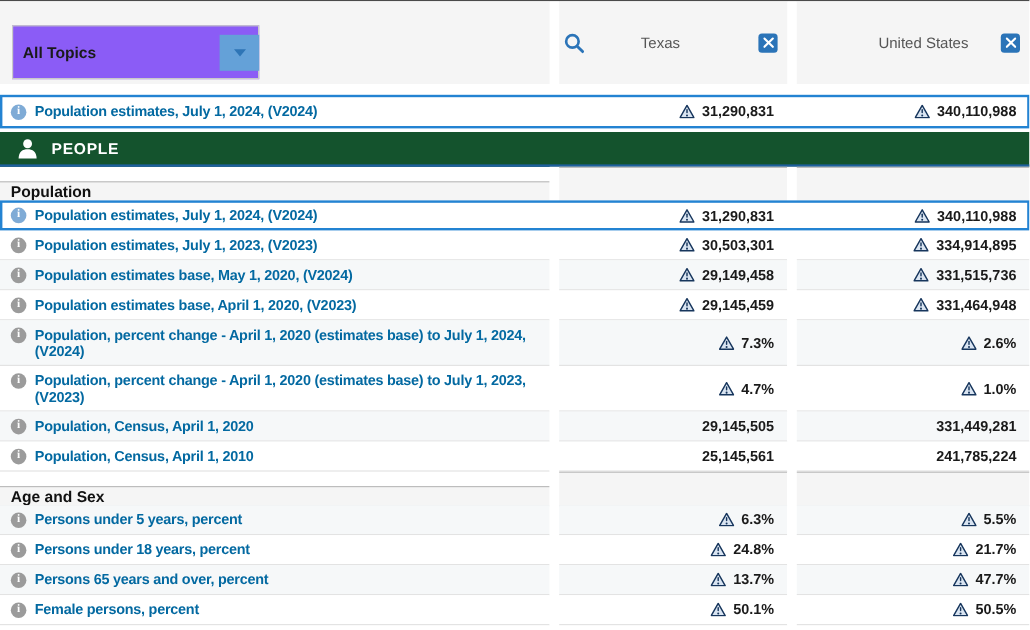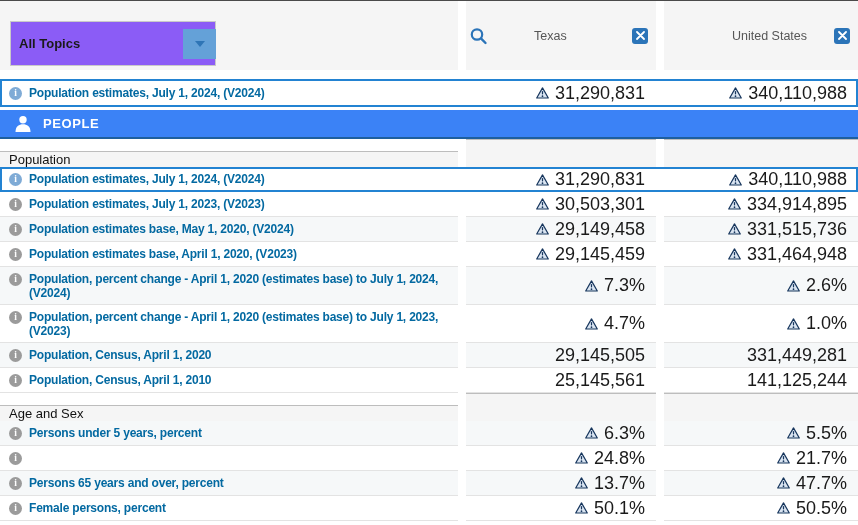--- a/index.html
+++ b/index.html
@@ -48,33 +48,33 @@
   .row.pinnedrow .labelcell{padding-top:7px;}
   .info{
     width:13px;height:13px;border-radius:50%;background:#9b9b9b;color:#fff;
     font-size:9.5px;font-weight:700;display:flex;align-items:center;justify-content:center;
     flex:0 0 13px;margin-top:0.5px;font-family:"Liberation Serif",serif;cursor:pointer;line-height:13px;
   }
   .row.highlighted .info,.row.pinnedrow .info{background:#7fabd6;}
   .lbl{font-weight:700;font-size:12px;letter-spacing:-0.2px;color:#0369a1;line-height:14px;}
   .valcell{
     display:flex;align-items:center;justify-content:flex-end;gap:6px;
-    padding-right:11px;font-weight:400;font-size:18px;color:#1a1a1a;
+    padding-right:11px;font-weight:700;font-size:12px;color:#1a1a1a;
   }
   .flag{display:flex;flex:0 0 13px;}
 
   
   .banner{
-    height:29px;background:#3b82f6;border-bottom:2px solid #1e5f9e;
+    height:29px;background:#14532d;border-bottom:2px solid #1e5f9e;
     display:flex;align-items:center;gap:10px;padding-left:13px;box-sizing:border-box;
   }
   .banner .btitle{color:#fff;font-weight:700;font-size:13px;letter-spacing:0.6px;}
   .sechdr{height:28px;}
   .sechdr .cell{background:#f5f5f5;border-top:1px solid #bdbdbd;border-bottom:1px solid #e0e0e0;box-sizing:border-box;}
-  .sechdr .labelcell2{display:flex;align-items:center;padding-left:9px;font-weight:400;font-size:13px;color:#111;margin-top:12px;}
+  .sechdr .labelcell2{display:flex;align-items:center;padding-left:9px;font-weight:700;font-size:13px;color:#111;margin-top:12px;}
 </style>
 </head>
 <body>
 
 <div class="page">
 
   <div class="grid hdr">
     <div class="cell">
       <div class="select">
         <span class="txt">All Topics</span>
@@ -346,21 +346,21 @@
         <div class="cell labelcell">
           <span class="info">i</span>
           <span class="lbl">Population, Census, April 1, 2010</span>
         </div>
         <div class="gap"></div>
         <div class="cell valcell">
           <span>25,145,561</span>
         </div>
         <div class="gap"></div>
         <div class="cell valcell">
-          <span>141,125,244</span>
+          <span>241,785,224</span>
         </div>
       </div>
       <div class="grid sechdr">
         <div class="cell labelcell2">Age and Sex</div>
         <div class="gap"></div>
         <div class="cell"></div>
         <div class="gap"></div>
         <div class="cell"></div>
       </div>
       <div class="grid row striped">
@@ -387,20 +387,21 @@
               <rect x="5.9" y="3.9" width="1.2" height="3.5" rx="0.6" fill="#17365d"></rect>
               <circle cx="6.5" cy="9.2" r="0.85" fill="#17365d"></circle>
             </svg>
           </span>
           <span>5.5%</span>
         </div>
       </div>
       <div class="grid row">
         <div class="cell labelcell">
           <span class="info">i</span>
+          <span class="lbl">Persons under 18 years, percent</span>
         </div>
         <div class="gap"></div>
         <div class="cell valcell">
           <span class="flag">
             <svg width="13" height="12" viewBox="0 0 13 12">
               <path d="M6.5 0.9 L12.3 11 L0.7 11 Z" fill="#d9e4f1" stroke="#17365d" stroke-width="1.2" stroke-linejoin="round"></path>
               <rect x="5.9" y="3.9" width="1.2" height="3.5" rx="0.6" fill="#17365d"></rect>
               <circle cx="6.5" cy="9.2" r="0.85" fill="#17365d"></circle>
             </svg>
           </span>

